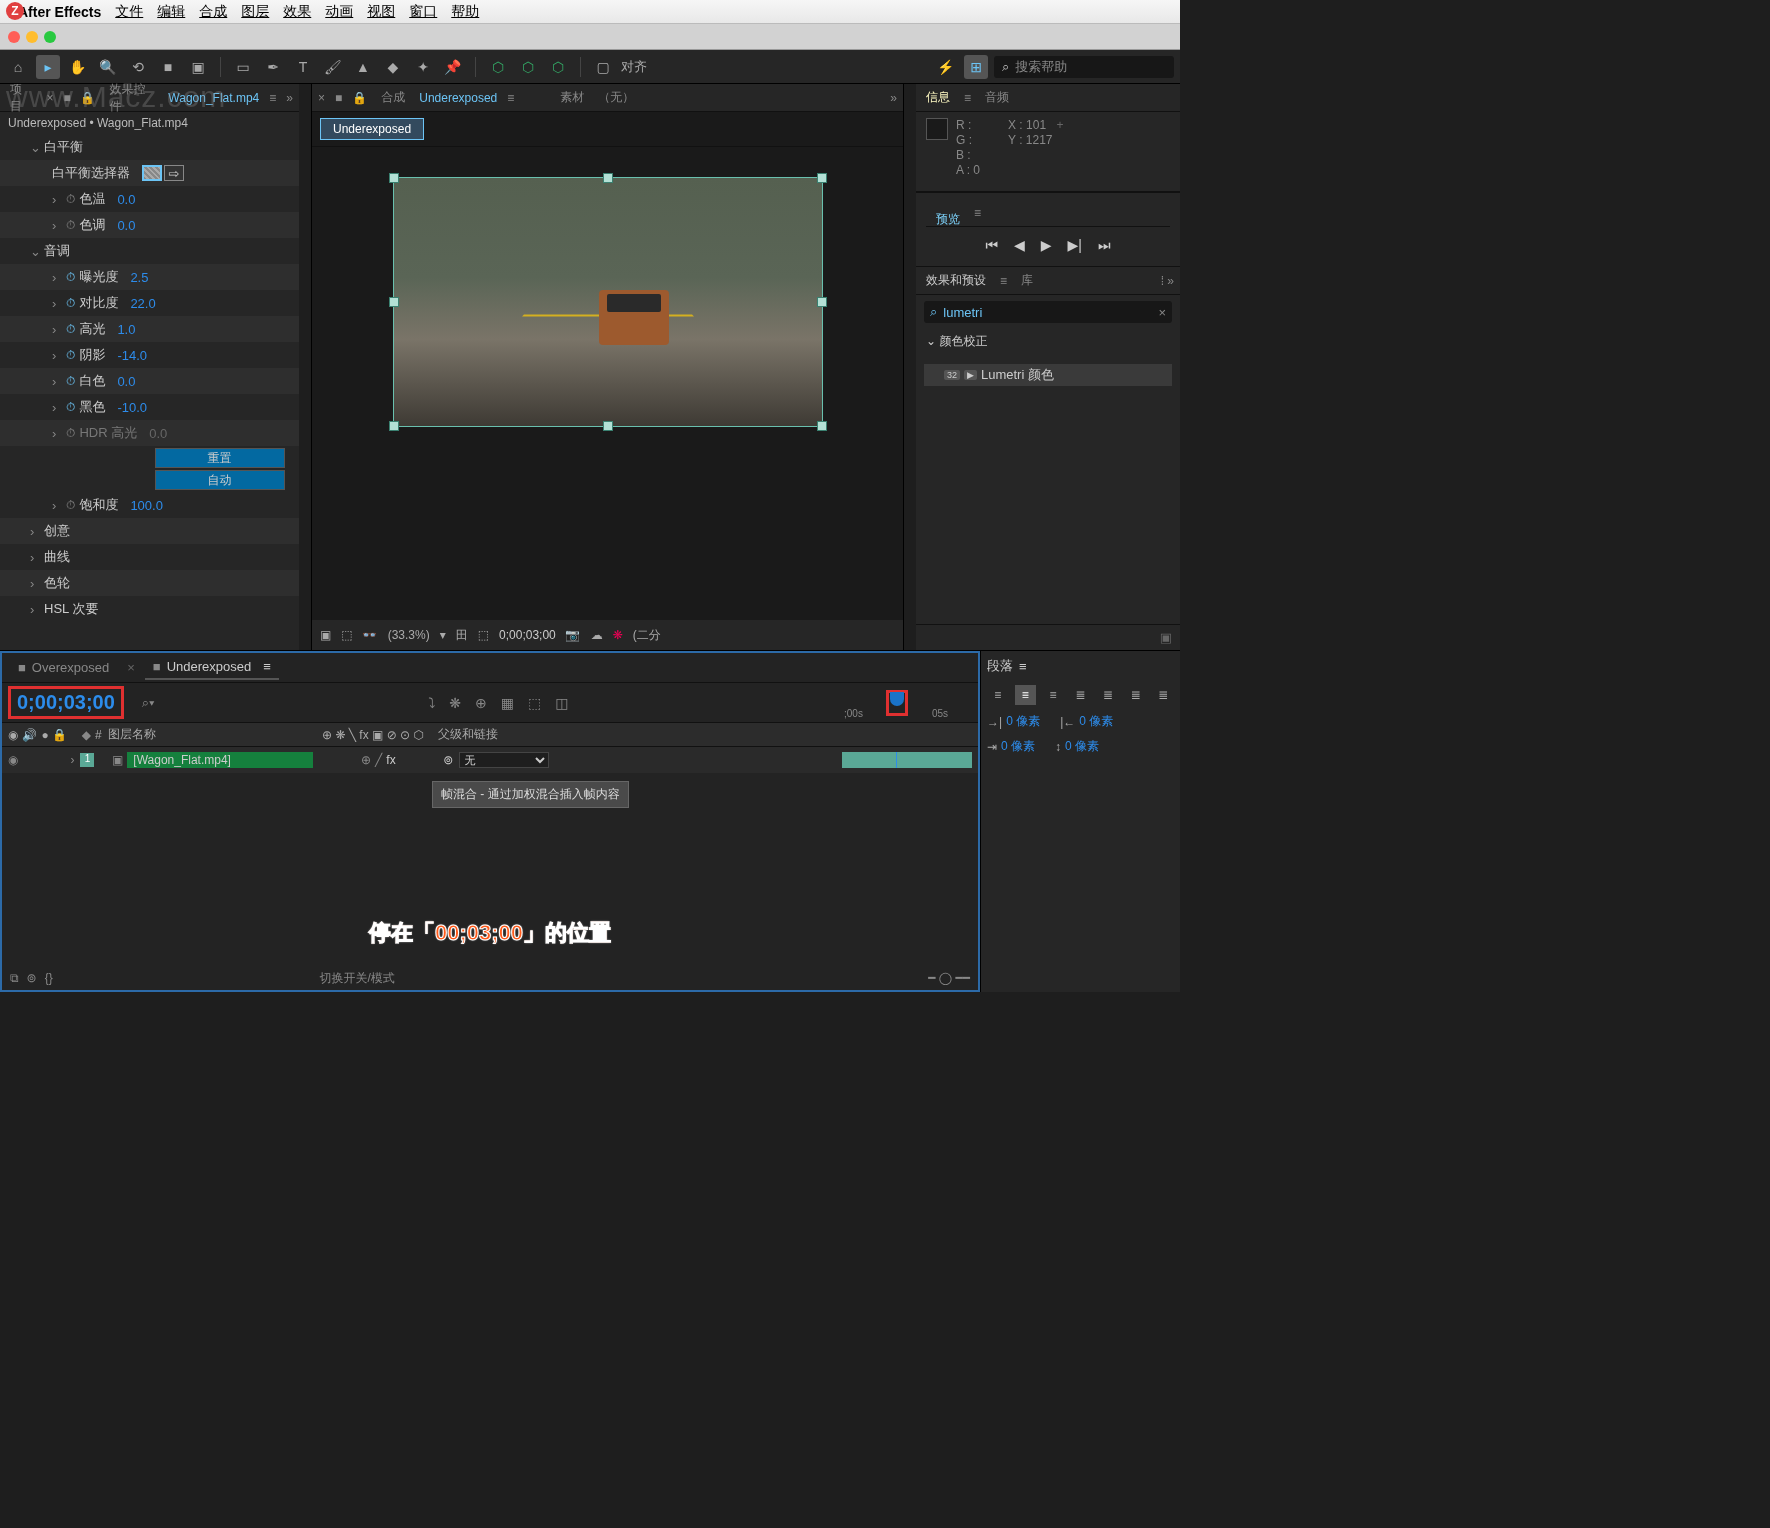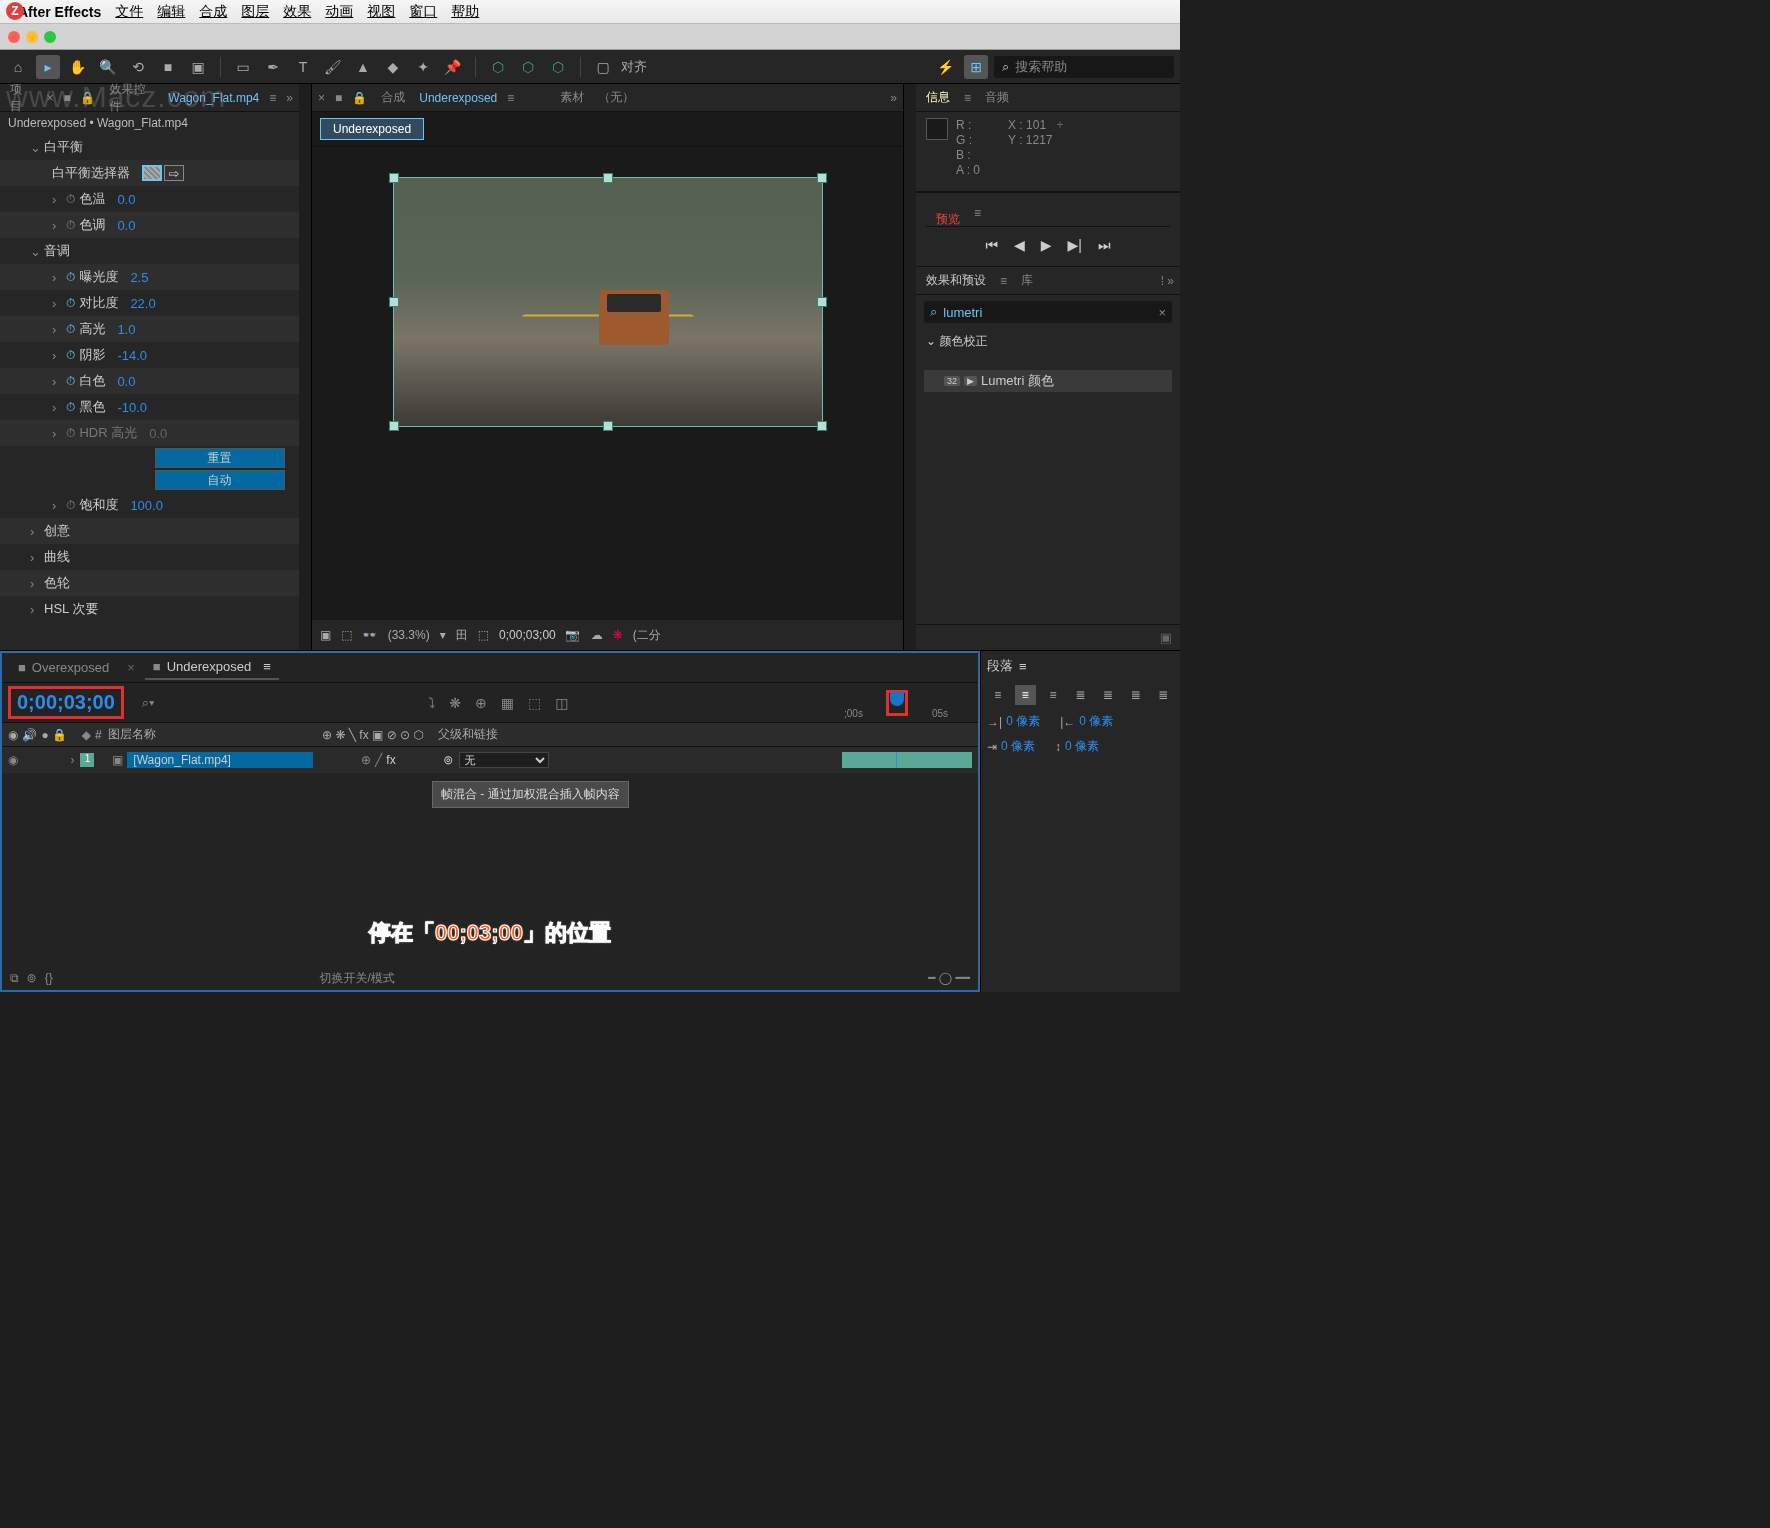--- a/index.html
+++ b/index.html
@@ -59,21 +59,21 @@
 .info-grid .col { display:flex; flex-direction:column; gap:1px;}
 .info-grid .col2 { margin-left:28px;}
 .preview-panel { border-top:1px solid #111; padding:6px 10px 12px;}
 .preview-controls { display:flex; justify-content:center; gap:16px; margin-top:10px; color:#ccc; font-size:14px;}
 .effects-panel { border-top:1px solid #111; flex:1;}
 .search-box { display:flex; align-items:center; background:#171717; border-radius:3px; padding:3px 6px; margin:6px 8px;}
 .search-box .mag { color:#6cc4f5; margin-right:6px;}
 .search-box .txt { color:#6cc4f5; flex:1;}
 .search-box .x { color:#888;}
 .eff-group { padding:4px 10px; font-size:12px; color:#ccc;}
-.eff-item { display:flex; align-items:center; padding:2px 10px 2px 20px; background:#3a3a3a; margin:16px 8px;}
+.eff-item { display:flex; align-items:center; padding:2px 10px 2px 20px; background:#3a3a3a; margin:10px 8px;}
 .eff-item .badge{background:#555; padding:0 3px; font-size:9px; margin-right:4px; border-radius:2px;}
 .bottom { display:flex; height: 342px; border-top:1px solid #000;}
 .timeline-area { flex:1; border:2px solid #2c6aa8; background:#232323;}
 .timeline-tabs { height:30px; display:flex; align-items:center; gap:10px; padding:0 8px; border-bottom:1px solid #111;}
 .tl-tab { display:flex; align-items:center; gap:6px; color:#888; padding:4px 8px;}
 .tl-tab.active { color:#ccc; border-bottom:2px solid #555;}
 .tl-header { display:flex; align-items:center; height:40px; padding:0 6px; border-bottom:1px solid #111;}
 .tl-tc-box { border:3px solid #e03030; padding:2px 6px; display:inline-block;}
 .tl-tc { font-size:20px; font-weight:bold; color:#2c8ceb;}
 .tl-header .search-icon{margin-left:18px; color:#888;}
@@ -83,21 +83,21 @@
 .tl-ruler .cti{position:absolute; left:48px; top:4px; width:14px; height:14px; background:#1a73c8; border-radius:0 0 50% 50%;}
 .tl-ruler .tick{position:absolute; top:20px; font-size:10px; color:#888;}
 .tl-cols { height:24px; display:flex; align-items:center; background:#2c2c2c; padding:0 6px; font-size:12px; color:#aaa; border-bottom:1px solid #111;}
 .tl-cols .lock{width:100px; display:flex; gap:4px;}
 .tl-cols .name{flex:0 0 200px;}
 .tl-cols .switches{width:130px; text-align:center;}
 .tl-cols .parent{flex:0 0 140px;}
 .tl-row { height:26px; display:flex; align-items:center; padding:0 6px; background:#2a2a2a; font-size:12px;}
 .tl-row .eye{color:#888; width:100px; display:flex; align-items:center; gap:6px;}
 .tl-row .num{background:#5aa896; width:14px; height:14px; color:#fff; font-size:10px; text-align:center;}
-.tl-row .layername{background:#0369a1; padding:1px 6px; color:#ccc; width:186px; margin-left:4px;}
+.tl-row .layername{background:#15803d; padding:1px 6px; color:#ccc; width:186px; margin-left:4px;}
 .tl-row .swcol{width:130px; display:flex; gap:4px; color:#888; justify-content:center;}
 .tl-row .parentcol{display:flex; gap:6px; align-items:center;}
 .tl-row .parentcol select{background:#1e1e1e; border:1px solid #444; color:#ccc; font-size:11px; width:90px;}
 .tl-track{width:130px; height:16px; background:#5aa896; margin-left:auto; position:relative;}
 .tl-cti-line{position:absolute; left:54px; top:0; bottom:0; width:1px; background:#2d8ceb;}
 .tl-track-area{position:relative; width:130px; margin-left:auto;}
 .tl-tooltip{position:absolute; left:430px; top:128px; background:#4a4a4a; padding:4px 8px; font-size:12px; color:#ddd; border:1px solid #666;}
 .tl-footer{position:absolute; bottom:0; left:0; right:0; height:24px; display:flex; align-items:center; padding:0 8px; color:#888; font-size:12px;}
 .tl-footer .switch-label{margin:0 auto;}
 .annotation{position:absolute; bottom:42px; left:50%; transform:translateX(-50%); font-size:22px; font-weight:bold; color:#ff5a1a; -webkit-text-stroke:1px #fff; text-shadow:0 0 2px #fff;}
@@ -360,21 +360,21 @@
         </div>
         <div class="col col2">
           <span>X : 101</span>
           <span>Y : 1217</span>
         </div>
         <span style="margin-left:4px;color:#666;">+</span>
       </div>
     </div>
     <div class="preview-panel">
       <div class="panel-tabs">
-          <span class="ptab" style="color:#ef4444;margin-top:14px;">预览</span>
+          <span class="ptab" style="color:#7dd3fc;margin-top:14px;">预览</span>
           <span>≡</span>
         </div>
       <div class="preview-controls">
         <span>⏮</span>
         <span>◀</span>
         <span>▶</span>
         <span>▶|</span>
         <span>⏭</span>
       </div>
     </div>

